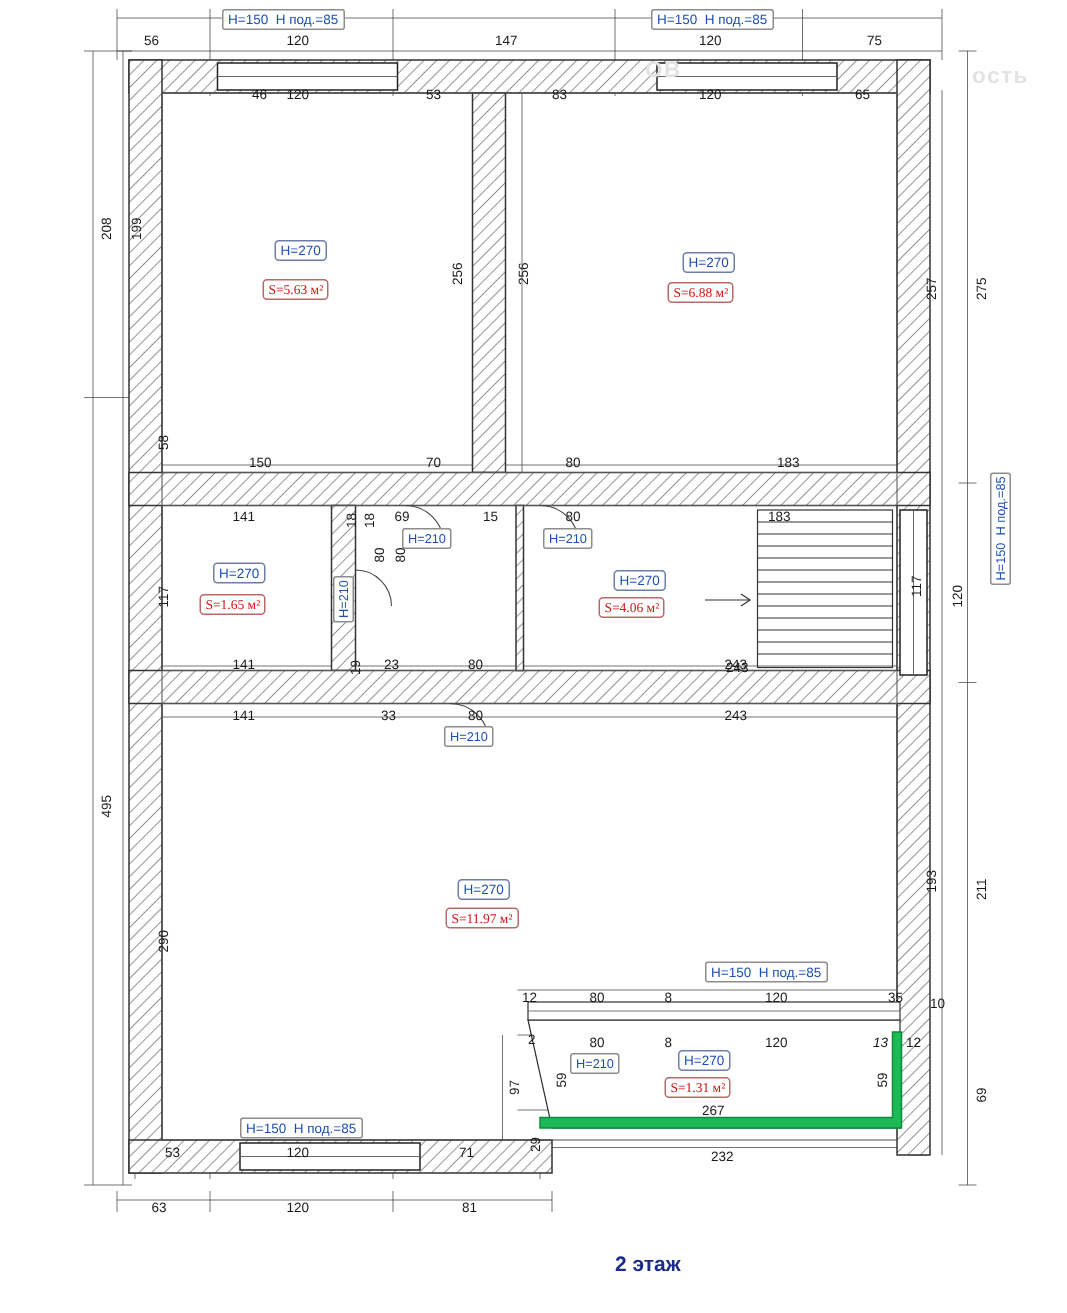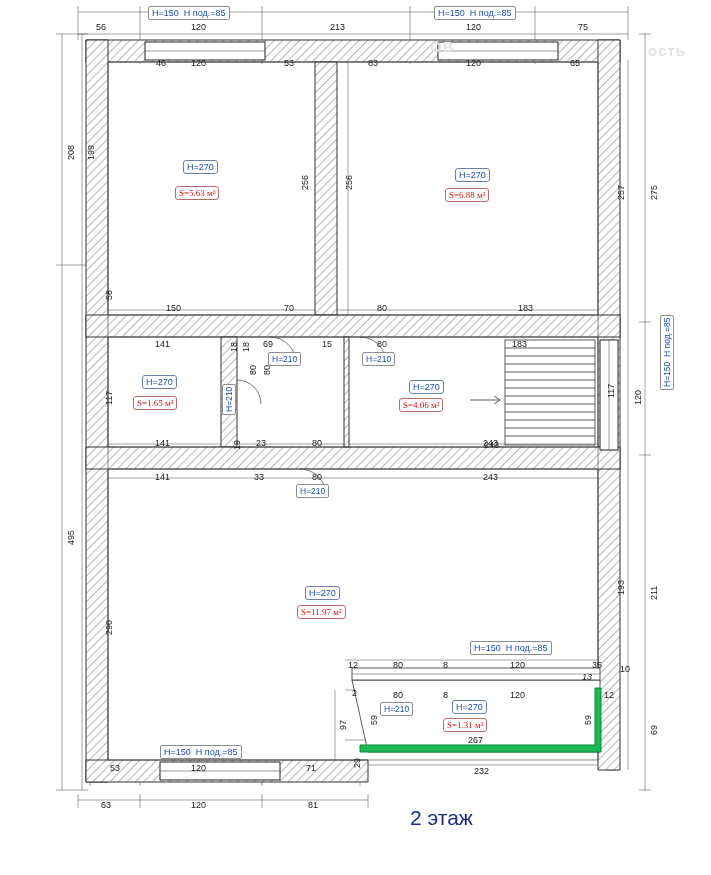--- a/index.html
+++ b/index.html
@@ -5,21 +5,21 @@
   html,body{margin:0;padding:0;background:#fff;}
   body{width:711px;height:875px;position:relative;font-family:"Liberation Sans",sans-serif;overflow:hidden;}
   #plan{position:absolute;left:0;top:0;width:711px;height:875px;}
   .dim{position:absolute;font-size:9px;color:#1a1a1a;white-space:nowrap;}
   .dimv{position:absolute;font-size:9px;color:#1a1a1a;white-space:nowrap;transform:rotate(-90deg);transform-origin:left top;}
   .box{position:absolute;border:1px solid #6d7fa8;background:#fff;border-radius:3px;font-size:9px;color:#1d4fb0;padding:1px 3px;white-space:nowrap;}
   .boxred{position:absolute;border:1px solid #b86a6a;background:#fff;border-radius:3px;font-size:9px;color:#d21313;padding:1px 3px;white-space:nowrap;font-family:Liberation Serif, serif;}
   .boxh{position:absolute;border:1px solid #8d8d8d;background:#fff;border-radius:2px;font-size:9px;color:#1d4fb0;padding:1px 3px;white-space:nowrap;}
   .boxh2{position:absolute;border:1px solid #8d8d8d;background:#fff;border-radius:2px;font-size:8.5px;color:#1d4fb0;padding:1px 3px;white-space:nowrap;}
   .boxhv{position:absolute;border:1px solid #8d8d8d;background:#fff;border-radius:2px;font-size:8.5px;color:#1d4fb0;padding:1px 2px;white-space:nowrap;transform:rotate(-90deg);transform-origin:left top;}
-  .title{position:absolute;font-size:21px;font-weight:normal;color:#1b2d86;}
+  .title{position:absolute;font-size:14px;font-weight:bold;color:#1b2d86;margin-top:28px;}
   .wm{position:absolute;font-size:15px;color:#e3e3e3;font-weight:bold;letter-spacing:1px;white-space:nowrap;}
 </style>
 </head>
 <body>
 
 <svg id="plan" viewBox="0 0 711 875">
   <defs>
     <pattern id="hatch" width="6" height="6" patternUnits="userSpaceOnUse" patternTransform="rotate(45)">
       <rect width="6" height="6" fill="#ffffff"></rect>
       <line x1="0" y1="0" x2="0" y2="6" stroke="#4a4a4a" stroke-width="0.8"></line>
@@ -169,25 +169,25 @@
     <path d="M300 469 A 26 26 0 0 1 326 495"></path>
     <path d="M237 380 A 24 24 0 0 1 261 404"></path>
   </g>
 </svg>
 
 <div class="boxh" style="left:148px;top:6px;"><span>H=150</span> &nbsp;<span>H под.=85</span></div>
 <div class="boxh" style="left:434px;top:6px;"><span>H=150</span> &nbsp;<span>H под.=85</span></div>
 
 <div class="dim" style="left:96px;top:22px;">56</div>
 <div class="dim" style="left:191px;top:22px;">120</div>
-<div class="dim" style="left:330px;top:22px;">213</div>
+<div class="dim" style="left:330px;top:22px;">147</div>
 <div class="dim" style="left:466px;top:22px;">120</div>
 <div class="dim" style="left:578px;top:22px;text-align:right;">75</div>
 
-<div class="dim" style="left:108px;top:58px;padding-left:48px;">46</div>
+<div class="dim" style="left:120px;top:58px;padding-left:48px;">46</div>
 <div class="dim" style="left:191px;top:58px;">120</div>
 <div class="dim" style="left:284px;top:58px;">53</div>
 <div class="dim" style="left:368px;top:58px;">83</div>
 <div class="dim" style="left:466px;top:58px;">120</div>
 <div class="dim" style="left:570px;top:58px;">65</div>
 
 <div class="dimv" style="left:66px;top:160px;">208</div>
 <div class="dimv" style="left:86px;top:160px;">199</div>
 <div class="dimv" style="left:104px;top:300px;">58</div>
 <div class="dimv" style="left:104px;top:405px;">117</div>
@@ -264,21 +264,21 @@
 <div class="dim" style="left:348px;top:660px;">12</div>
 <div class="dim" style="left:393px;top:660px;">80</div>
 <div class="dim" style="left:443px;top:660px;">8</div>
 <div class="dim" style="left:510px;top:660px;">120</div>
 <div class="dim" style="left:592px;top:660px;">35</div>
 
 <div class="dim" style="left:352px;top:688px;">2</div>
 <div class="dim" style="left:393px;top:690px;">80</div>
 <div class="dim" style="left:443px;top:690px;">8</div>
 <div class="dim" style="left:510px;top:690px;">120</div>
-<div class="dim" style="left:582px;top:672px;font-style:italic;">13</div>
+<div class="dim" style="left:582px;top:690px;font-style:italic;">13</div>
 <div class="dim" style="left:604px;top:690px;">12</div>
 <div class="dim" style="left:620px;top:664px;">10</div>
 
 <div class="boxh2" style="left:380px;top:702px;">H=210</div>
 
 <div class="dimv" style="left:338px;top:730px;">97</div>
 <div class="dimv" style="left:369px;top:725px;">59</div>
 <div class="dimv" style="left:583px;top:725px;">59</div>
 <div class="dimv" style="left:352px;top:768px;">29</div>
 <div class="dim" style="left:468px;top:735px;">267</div>

